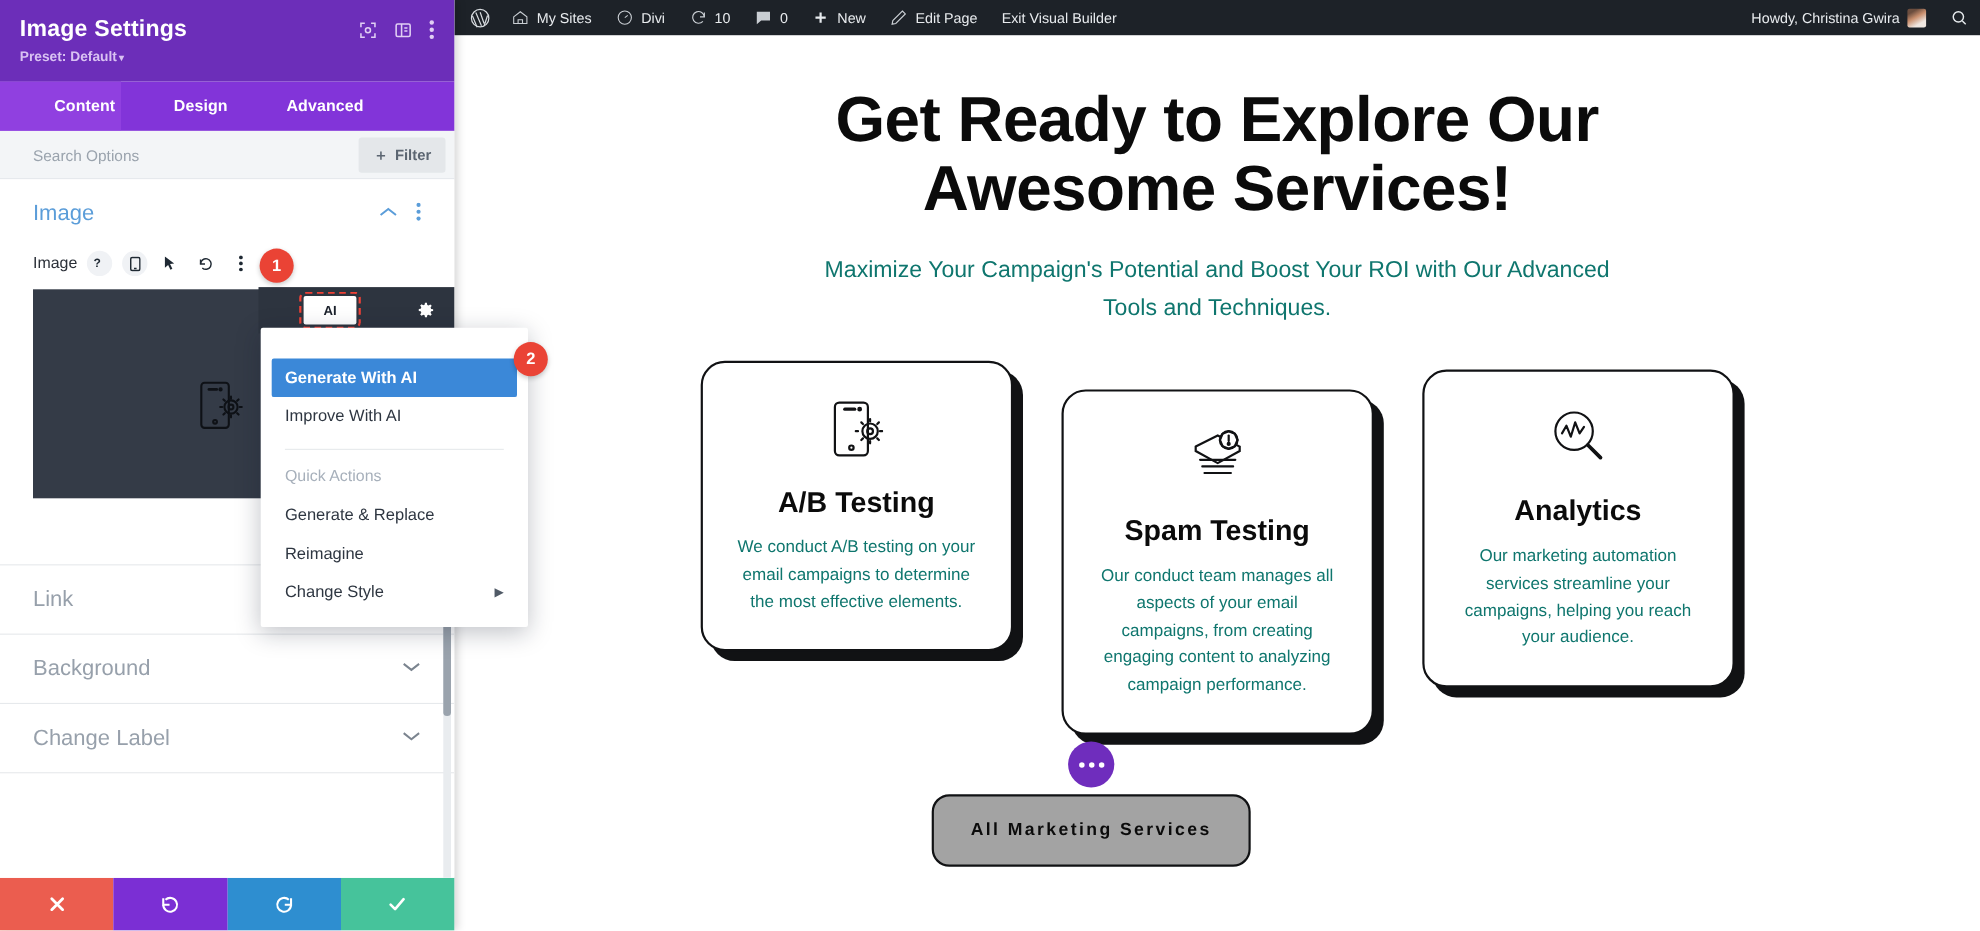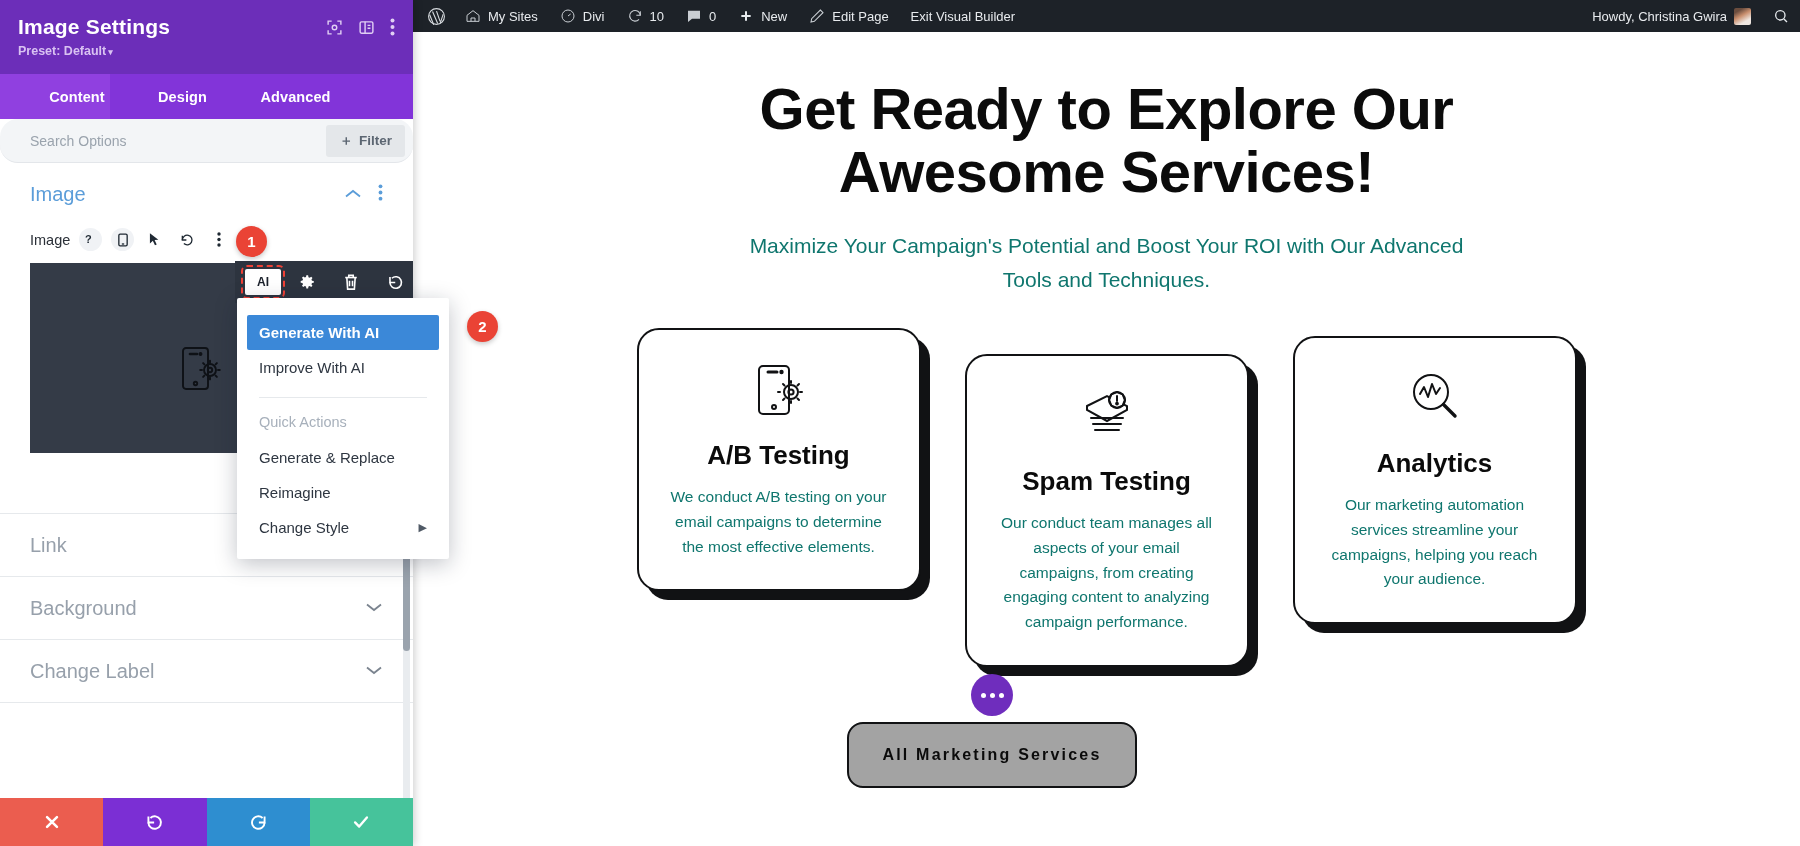--- a/index.html
+++ b/index.html
@@ -45,21 +45,21 @@
     display: flex; align-items: center; justify-content: center;
     cursor: pointer; letter-spacing: .1px; padding-left: 44px;
   }
   .tab.active { background: #9040e0; }
   .tab-content { width: 110px; }
   .tab-design  { width: 101px; }
   .tab-advanced{ width: 125px; }
 
   .searchbar {
     height: 44px; background: #f3f5f7; border-bottom: 1px solid #e3e6ea;
-    display: flex; align-items: center; padding: 0 8px 0 30px; gap: 8px; border-radius: 18px;
+    display: flex; align-items: center; padding: 0 8px 0 30px; gap: 8px;
   }
   .search-input {
     flex: 1; border: none; background: transparent; outline: none;
     font-family: "Liberation Sans", sans-serif;
     font-size: 14px; color: #6b7280;
   }
   .search-input::placeholder { color: #9aa3ad; }
   .filter-btn {
     background: #e4e7ea; color: #5c6672; border: none; border-radius: 3px;
     font-family: "Liberation Sans", sans-serif;
@@ -92,22 +92,22 @@
   }
   .img-ph-icon { position: absolute; left: 150px; top: 82px; color: #0e1116; }
 
   .img-toolbar {
     position: absolute; left: 205px; top: -2px;
     background: #2d343f;
     display: flex; align-items: center; gap: 8px;
     padding: 8px 10px;
   }
   .tb-btn {
-    width: 36px; height: 26px; display: flex; align-items: center; justify-content: center;
-    color: #ffffff; cursor: pointer;
+    width: 48px; height: 26px; display: flex; align-items: center; justify-content: center;
+    color: #ffffff; cursor: pointer; margin-left: 31px;
   }
   .tb-btn.ai-selected {
     background: #ffffff; color: #1b212b;
     outline: 2px dashed #ef4136; outline-offset: 2px;
     border-radius: 2px;
     font-size: 12px; font-weight: 700;
   }
 
   .collapsed-row {
     border-top: 1px solid #e6e9ec;
@@ -130,24 +130,24 @@
     position: absolute; right: 3px; top: 168px; width: 7px; height: 480px;
     background: #e9ecef; border-radius: 4px;
   }
   .panel-scrollthumb {
     position: absolute; left: 0; top: 0; width: 7px; height: 320px;
     background: #9aa3ad; border-radius: 4px;
   }
 
   
   .ai-menu {
-    position: absolute; left: 237px; top: 298px; width: 212px;
+    position: absolute; left: 237px; top: 298px; width: 243px;
     background: #ffffff;
     box-shadow: 0 5px 22px rgba(15,23,42,.26);
-    padding: 17px 0 14px 0;
+    padding: 28px 0 14px 0;
     z-index: 60;
     border-radius: 2px;
   }
   .ai-item {
     padding: 9px 22px; font-size: 15px; color: #2e3641; cursor: pointer;
     display: flex; align-items: center; justify-content: space-between;
   }
   .ai-item.active { background: #3b88d8; color: #ffffff; font-weight: 700; margin: 0 10px; border-radius: 2px; padding-left: 12px; }
   .ai-sep { height: 1px; background: #e6e9ec; margin: 12px 22px; }
   .ai-group-label { padding: 4px 22px 10px 22px; font-size: 14.5px; color: #a7b0bb; }

